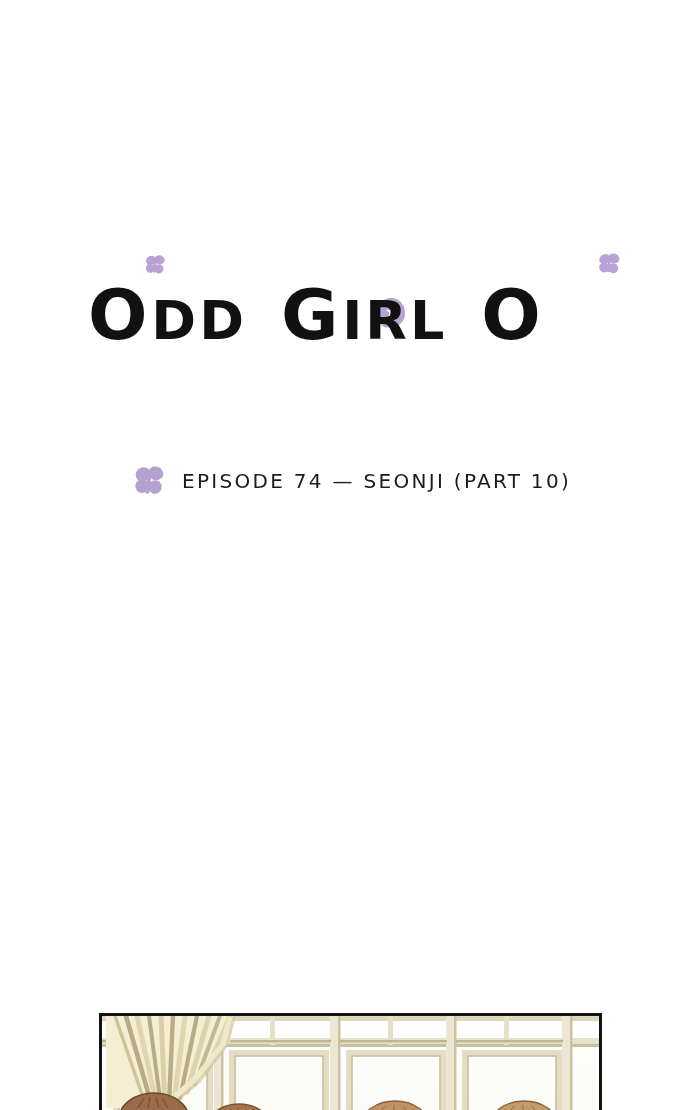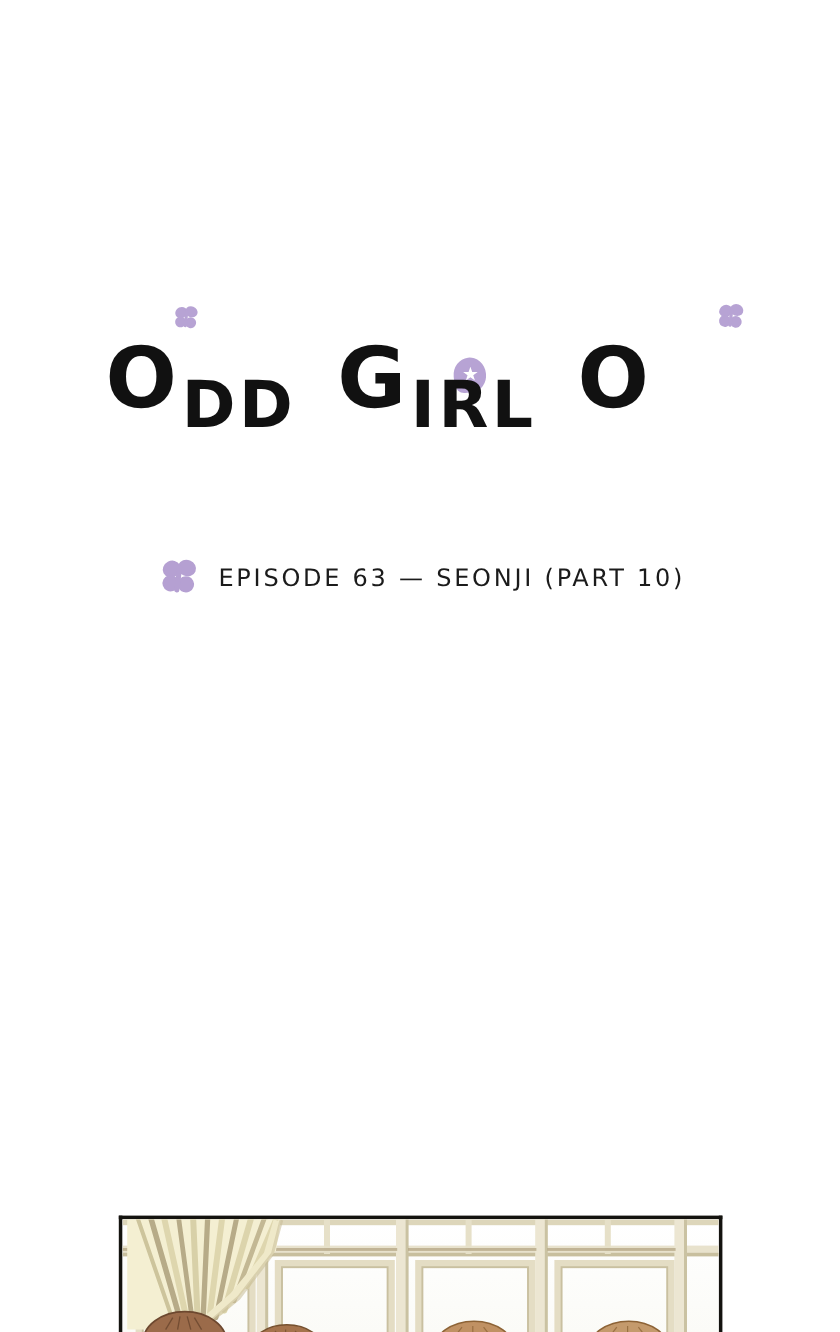--- a/index.html
+++ b/index.html
@@ -50,21 +50,21 @@
     display: inline-block;
   }
   .t-big {
     font-size: 70px;
     position: relative;
     top: 2px;
   }
   .t-small {
     font-size: 54px;
     position: relative;
-    top: 17px;
+    top: 0px;
   }
   .t-gap {
     display: inline-block;
     width: 34px;
   }
   .word {
     position: relative;
     display: inline-flex;
     align-items: flex-end;
   }
@@ -197,21 +197,21 @@
   <div class="subtitle-block">
     <svg class="clover-sub" viewBox="0 0 40 42">
       <g fill="#b5a0d2">
         <ellipse cx="13" cy="13" rx="9" ry="8" transform="rotate(-28 13 13)"></ellipse>
         <ellipse cx="28" cy="12" rx="9" ry="8" transform="rotate(22 28 12)"></ellipse>
         <ellipse cx="12" cy="27" rx="8" ry="8" transform="rotate(-18 12 27)"></ellipse>
         <ellipse cx="27" cy="28" rx="8" ry="8" transform="rotate(18 27 28)"></ellipse>
         <rect x="17" y="9" width="5" height="27" rx="2.5" transform="rotate(7 19 22)"></rect>
       </g>
     </svg>
-    <span class="subtitle-text">EPISODE 63 — SEONJI (PART 10)</span>
+    <span class="subtitle-text">EPISODE 74 — SEONJI (PART 10)</span>
   </div>
 
   <div class="panel">
     <div class="panel-inner">
       <svg class="panel-svg" viewBox="0 0 497 94" preserveAspectRatio="none">
         <defs>
           <linearGradient id="glassGrad" x1="0" y1="0" x2="0" y2="1">
             <stop offset="0%" stop-color="#ffffff"></stop>
             <stop offset="100%" stop-color="#fbfbf7"></stop>
           </linearGradient>

